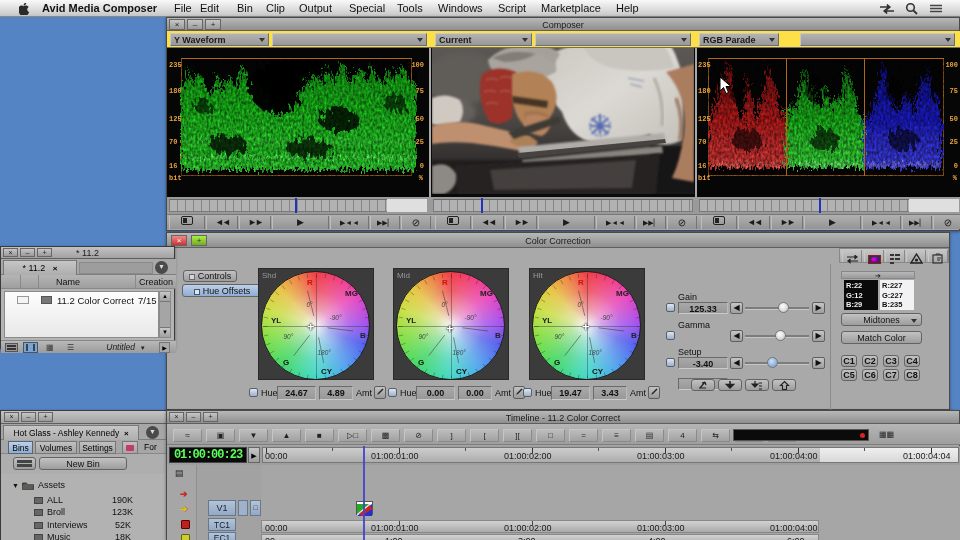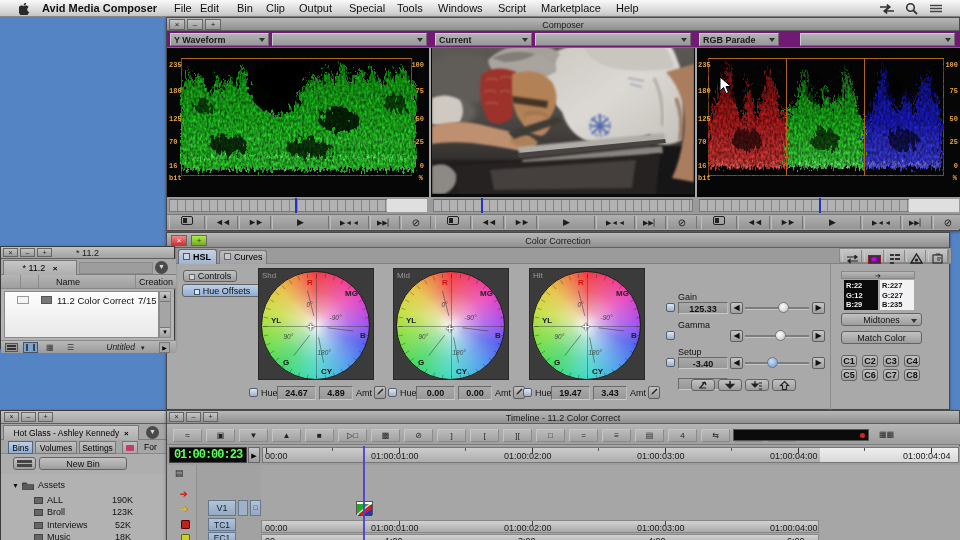--- a/index.html
+++ b/index.html
@@ -73,21 +73,21 @@
 </div>
 
 <div id="composer" class="abs win" style="left:166px;top:17px;width:794px;height:214px;">
  <div class="tbar" style="height:13px;">
    <div class="tbtn" style="left:2px;">×</div>
       <div class="tbtn" style="left:20px;">–</div>
       <div class="tbtn" style="left:38px;">+</div>
    <div class="ttl">Composer</div>
  </div>
 
- <div class="abs" style="left:0;top:13px;width:794px;height:17px;background:#701a75;border-bottom:1px solid #6f6f6f;">
+ <div class="abs" style="left:0;top:13px;width:794px;height:17px;background:#fde047;border-bottom:1px solid #6f6f6f;">
    <div class="dd" style="left:3px;top:2px;width:99px;">Y Waveform<i></i></div>
    <div class="dd" style="left:105px;top:2px;width:155px;">
         <i></i>
       </div>
    <div class="dd" style="left:268px;top:2px;width:97px;">Current<i></i></div>
    <div class="dd" style="left:368px;top:2px;width:156px;">
         <i></i>
       </div>
    <div class="dd" style="left:532px;top:2px;width:80px;">RGB Parade<i></i></div>
    <div class="dd" style="left:633px;top:2px;width:155px;">
@@ -351,24 +351,20 @@
     </div>
 </div>
 
 <div id="ccwin" class="abs win" style="left:166px;top:232px;width:784px;height:178px;background:#a9a9a9;">
  <div class="tbar" style="height:15px;">
    <div class="tbtn" style="left:4px;top:2px;background:linear-gradient(#e88,#c33);color:#fff;">×</div>
    <div class="tbtn" style="left:24px;top:2px;background:linear-gradient(#ae4,#7a2);color:#333;">+</div>
    <div class="ttl" style="top:3px;">Color Correction</div>
  </div>
 
- <div class="abs" style="left:0;top:15px;width:784px;height:16px;background:#9b9b9b;border-bottom:1px solid #808080;">
-   <div class="abs" style="left:11px;top:1px;width:39px;height:15px;background:linear-gradient(#c9d3e2,#9fb4d2);border:1px solid #667;border-bottom:none;border-radius:3px 3px 0 0;font-size:9px;padding:2px 0 0 4px;"><span style="display:inline-block;width:7px;height:7px;background:#cdd6e2;border:1px solid #556;margin-right:3px;"></span><b>HSL</b></div>
-   <div class="abs" style="left:52px;top:2px;width:48px;height:14px;background:linear-gradient(#bdbdbd,#a2a2a2);border:1px solid #777;border-bottom:none;border-radius:3px 3px 0 0;font-size:9px;padding:1px 0 0 4px;"><span style="display:inline-block;width:7px;height:7px;background:#c8c8c8;border:1px solid #667;margin-right:3px;"></span>Curves</div>
- </div>
 
  <div class="abs" style="left:672px;top:15px;width:110px;height:15px;background:linear-gradient(#c8c8c8,#aaaaaa);border:1px solid #888;">
       <div class="abs" style="left:2px;top:1px;width:20px;height:12px;border-left:1px solid #c8c8c8;border-right:1px solid #888;text-align:center;"><svg width="13" height="9">
           <path d="M1,2 h8 M11,2 l-2,-1.5 v3 z M12,6 h-8 M2,6 l2,-1.5 v3 z" stroke="#222" fill="#222" stroke-width="1.2"></path>
         </svg></div>
       <div class="abs" style="left:24px;top:1px;width:20px;height:12px;border-left:1px solid #c8c8c8;border-right:1px solid #888;text-align:center;"><span style="display:inline-block;width:13px;height:9px;background:#3a3040;border:1px solid #822;position:relative;"><span style="position:absolute;left:2px;top:1px;width:8px;height:5px;background:radial-gradient(circle at 30% 40%,#e0e,#408);border-radius:50%;"></span></span></div>
       <div class="abs" style="left:45px;top:1px;width:20px;height:12px;border-left:1px solid #c8c8c8;border-right:1px solid #888;text-align:center;"><svg width="12" height="10">
           <g fill="#333">
             <rect x="1" y="0" width="4" height="2"></rect>
             <rect x="6" y="0" width="5" height="2"></rect>

